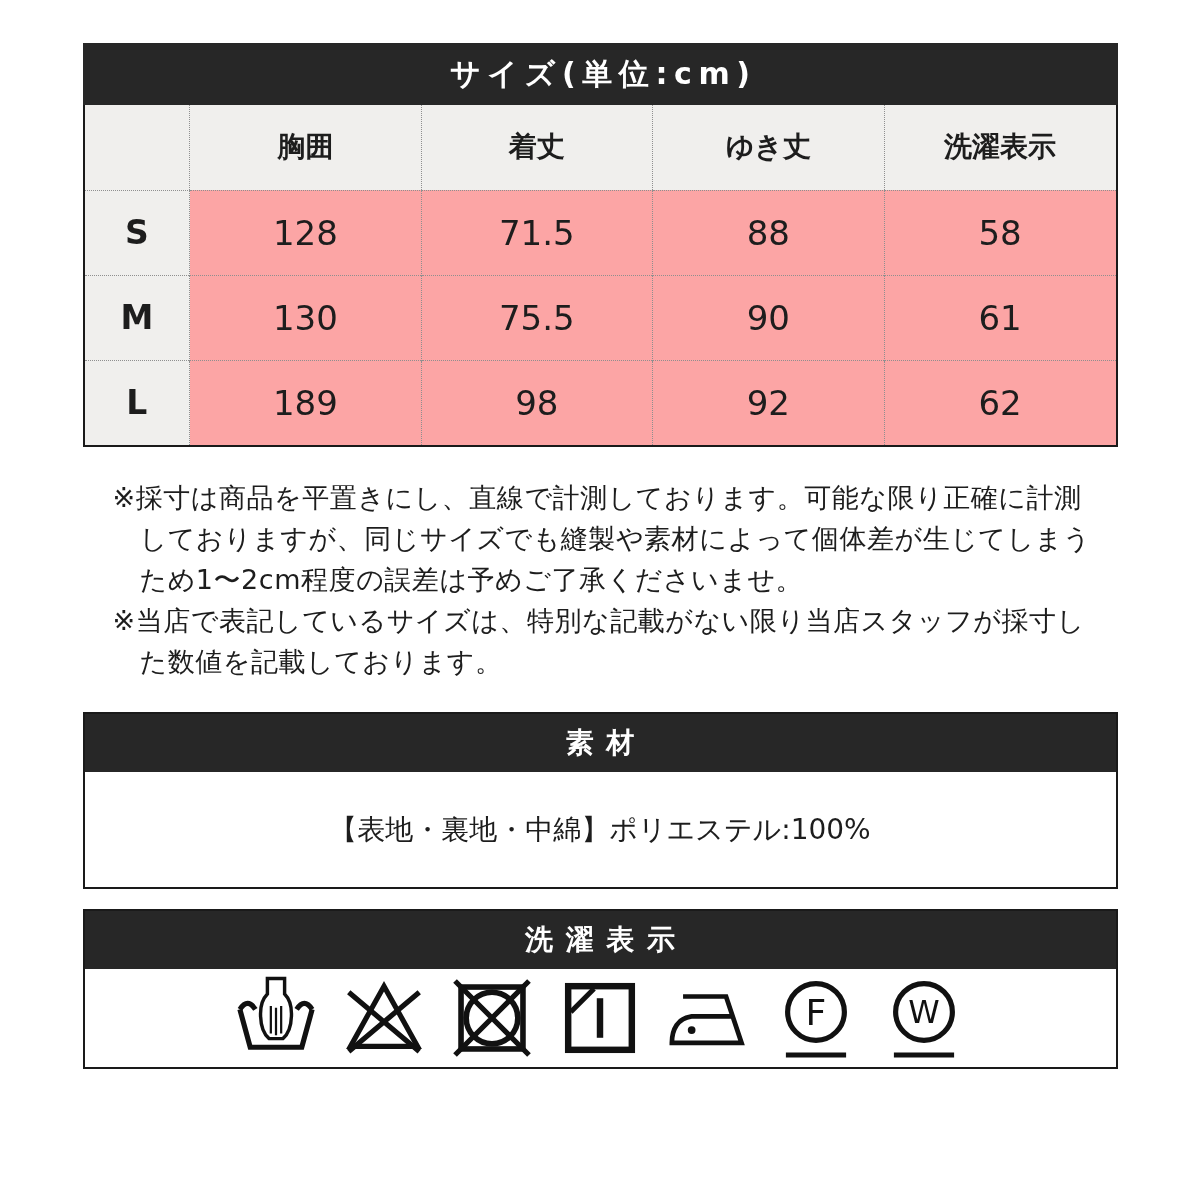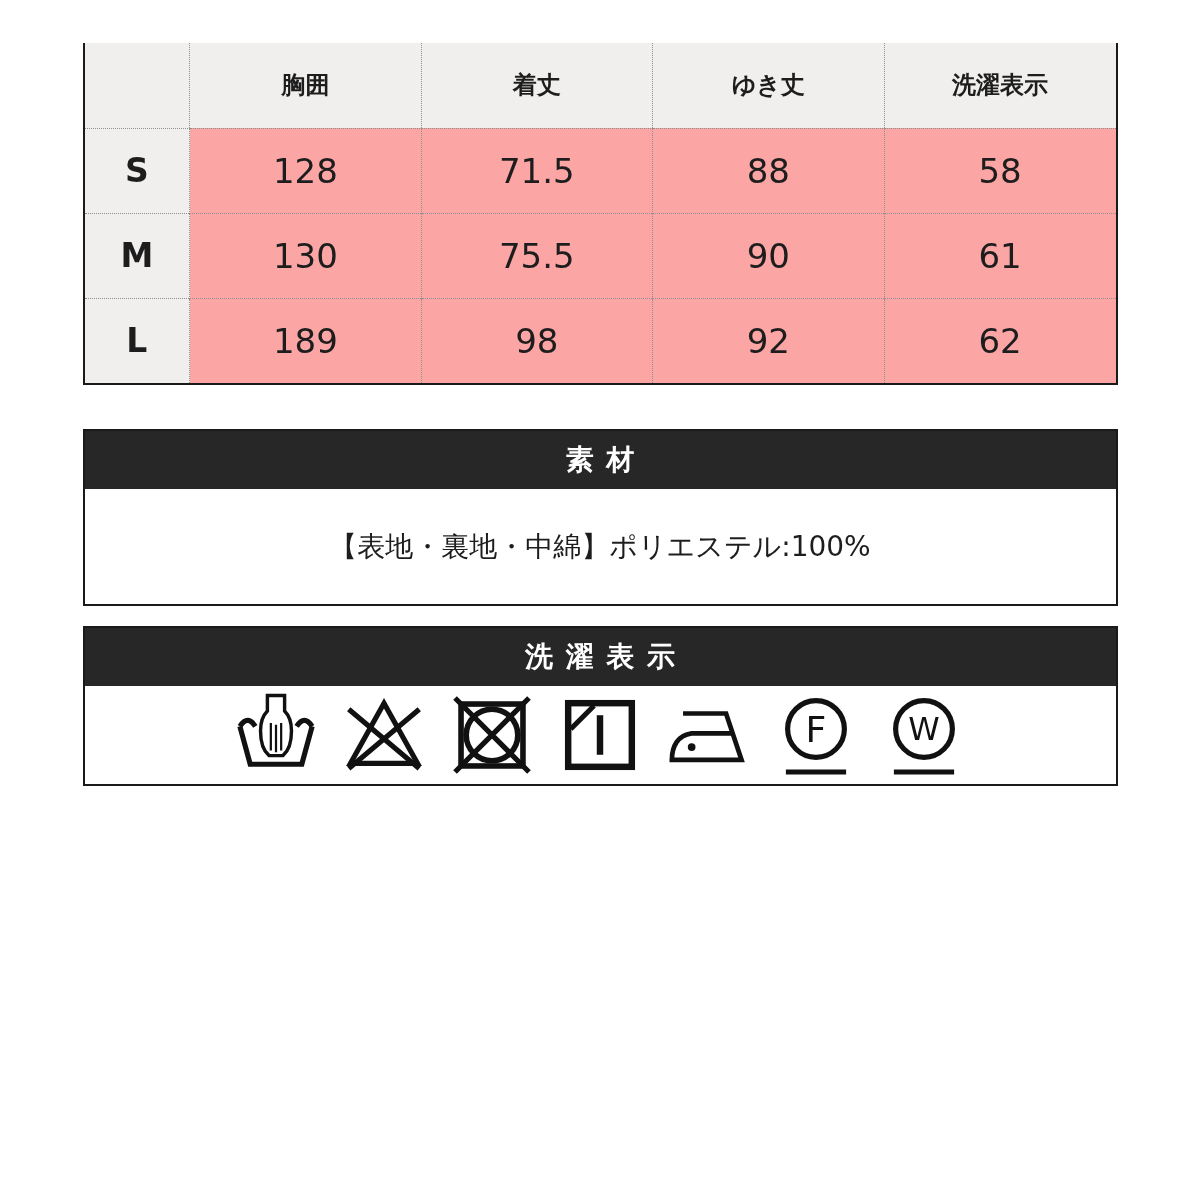--- a/index.html
+++ b/index.html
@@ -20,40 +20,40 @@
   .band span { letter-spacing:0.22em; text-indent:0.22em; white-space:nowrap; }
   .size-band { height:62px; font-size:30px; }
   .sub-band  { height:58px; font-size:28px; }
   .sub-band span { letter-spacing:0.45em; text-indent:0.45em; }
 
   
   .size-table-box { border:2px solid #1a1a1a; border-top:none; }
   table { width:100%; border-collapse:collapse; table-layout:fixed; }
   th, td { text-align:center; vertical-align:middle; }
   thead th {
-    height:85px; background:#f0efed; font-size:24px; font-weight:bold;
+    height:85px; background:#f0efed; font-size:28px; font-weight:bold;
     border-bottom:1px dotted #8f8f8f;
   }
   tbody th {
     background:#f0efed; font-size:33px; font-weight:bold;
   }
   tbody td { background:#fca5a5; font-size:34px; font-weight:normal; }
   tbody tr { height:85px; }
   tbody tr + tr th, tbody tr + tr td { border-top:1px dotted #8f8f8f; }
   th + th, th + td, td + td { border-left:1px dotted #8f8f8f; }
 
   
   .notes { margin-top:30px; padding:0 25px 0 30px; }
   .note {
     font-size:27px; line-height:1.52; color:#1d1d1d;
     padding-left:1em; text-indent:-1em; letter-spacing:0.02em;
   }
 
   
-  .info-box { border:2px solid #1a1a1a; margin-top:44px; }
+  .info-box { border:2px solid #1a1a1a; margin-top:30px; }
   .info-box.laundry { margin-top:20px; }
   .material-content {
     height:115px; background:#fff;
     display:flex; align-items:center; justify-content:center;
     font-size:28px;
   }
   .symbols-row {
     height:98px; background:#fff;
     display:flex; align-items:center; justify-content:center; gap:22px;
   }
@@ -61,20 +61,23 @@
   .symbol svg { width:100%; height:100%; display:block; }
   .stk { fill:none; stroke:#111; stroke-linecap:butt; stroke-linejoin:miter; }
   .glyph { font-family:"DejaVu Sans","Liberation Sans",sans-serif; fill:#111; }
 </style>
 </head>
 <body>
 
 <div class="page">
 
   <section>
+    <div class="band size-band">
+      <span>サイズ(単位:cm)</span>
+    </div>
     <div class="size-table-box">
       <table>
         <colgroup>
           <col style="width:10.2%">
           <col style="width:22.45%">
             <col style="width:22.45%">
           <col style="width:22.45%">
             <col style="width:22.45%">
         </colgroup>
         <thead>
@@ -106,20 +109,24 @@
             <td>189</td>
             <td>98</td>
             <td>92</td>
             <td>62</td>
           </tr>
         </tbody>
       </table>
     </div>
   </section>
 
+  <section class="notes">
+    <p class="note">※採寸は商品を平置きにし、直線で計測しております。可能な限り正確に計測しておりますが、同じサイズでも縫製や素材によって個体差が生じてしまうため1〜2cm程度の誤差は予めご了承くださいませ。</p>
+    <p class="note">※当店で表記しているサイズは、特別な記載がない限り当店スタッフが採寸した数値を記載しております。</p>
+  </section>
 
   <section class="info-box">
     <div class="band sub-band">
       <span>素材</span>
     </div>
     <div class="material-content">
       <p>【表地・裏地・中綿】ポリエステル:100%</p>
     </div>
   </section>
 

